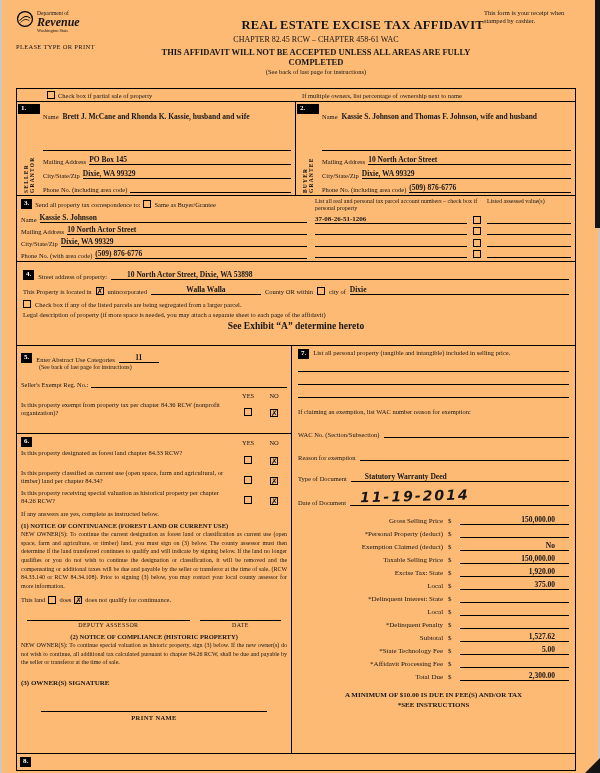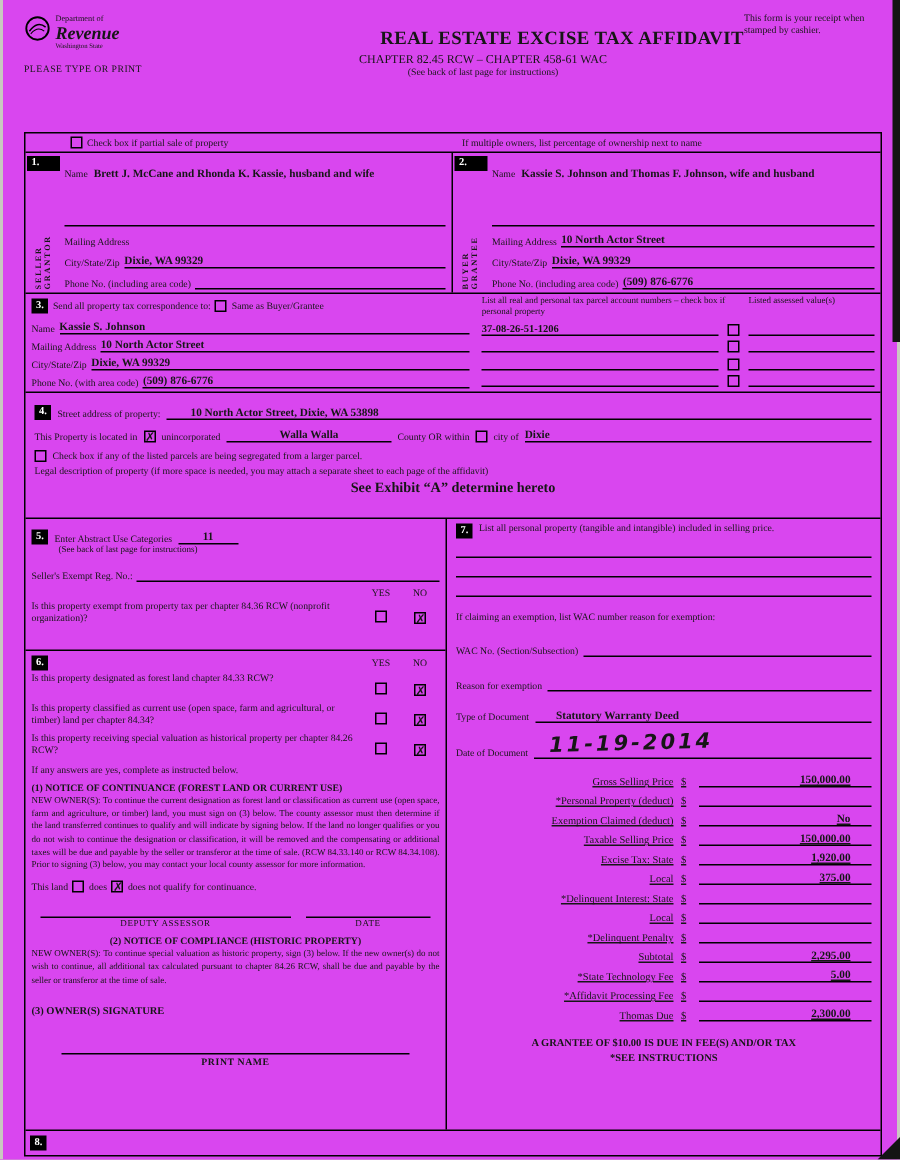--- a/index.html
+++ b/index.html
@@ -1,18 +1,18 @@
 <!DOCTYPE html>
 <html><head>
 <meta charset="utf-8">
 <style>
   * { margin:0; padding:0; box-sizing:border-box; }
   html,body { width:600px; height:773px; }
   body { background:#c9c7c0; font-family:"Liberation Serif", serif; color:#161616; position:relative; overflow:hidden; }
-  .page { position:absolute; left:2px; top:0; width:596px; height:773px; background:#d946ef; padding:6px 10px 2px 14px; }
+  .page { position:absolute; left:2px; top:0; width:596px; height:773px; background:#fdba74; padding:6px 22px 2px 14px; }
   .artifact-strip { position:absolute; right:0; top:0; width:5px; height:228px; background:#141414; }
   .artifact-corner { position:absolute; right:0; bottom:0; width:0; height:0; border-left:15px solid transparent; border-bottom:15px solid #141414; }
 
   
   .header { display:flex; height:82px; }
   .logo-area { width:132px; padding-top:4px; }
   .logo-row { display:flex; gap:3px; align-items:flex-start; }
   .logo-text .dept { font-size:5.5px; }
   .logo-text .rev { font-size:12px; font-style:italic; font-weight:bold; line-height:1; }
   .logo-text .state { font-size:4.5px; }
@@ -101,21 +101,21 @@
   
   .s7-title-row { display:flex; gap:4px; align-items:flex-start; }
   .s7-title-row .lbl { line-height:1.3; }
   .pp-line { border-bottom:1px solid #000; height:13px; }
   .exempt-note { font-size:6.5px; margin-top:10px; }
   .wac-row { display:flex; gap:4px; align-items:flex-end; height:13px; margin-top:10px; }
   .type-row { display:flex; gap:4px; align-items:flex-end; height:13px; margin-top:8px; }
   .date-row { display:flex; gap:4px; align-items:flex-end; height:22px; margin-top:2px; }
   .handwrit { font-family:"DejaVu Sans", sans-serif; font-style:italic; font-weight:bold; font-size:14px; letter-spacing:2px; transform:rotate(-1.5deg); display:inline-block; padding-left:10px; }
   .money-table { margin-top:6px; }
-  .money-row { display:flex; align-items:flex-end; height:13px; font-size:7px;text-decoration:underline; }
+  .money-row { display:flex; align-items:flex-end; height:13px; font-size:7px; }
   .m-label { width:150px; text-align:right; padding-right:5px; white-space:nowrap; }
   .m-dollar { width:12px; }
   .m-line { flex:1; border-bottom:1px solid #000; text-align:right; font-weight:bold; font-size:7.5px; padding-right:14px; }
   .minimum-note { font-weight:bold; font-size:7px; margin-top:10px; text-align:center; }
   .see-instr { font-weight:bold; font-size:7px; text-align:center; margin-top:2px; }
 
   
   .section8 { flex:1; display:flex; align-items:center; padding:1px 3px; }
   .certify { flex:1; text-align:center; font-size:7.5px; font-weight:bold; letter-spacing:.2px; }
 </style>
@@ -136,20 +136,21 @@
           <div class="dept">Department of</div>
           <div class="rev">Revenue</div>
           <div class="state">Washington State</div>
         </div>
       </div>
       <div class="please-type">PLEASE TYPE OR PRINT</div>
     </div>
     <div class="title-block">
       <div class="title">REAL ESTATE EXCISE TAX AFFIDAVIT</div>
       <div class="chapter">CHAPTER 82.45 RCW – CHAPTER 458-61 WAC</div>
+      <div class="warning">THIS AFFIDAVIT WILL NOT BE ACCEPTED UNLESS ALL AREAS ARE FULLY COMPLETED</div>
       <div class="see-back">(See back of last page for instructions)</div>
     </div>
     <div class="receipt">This form is your receipt when stamped by cashier.</div>
   </div>
 
   <div class="main-box">
 
     <div class="top-row">
       <div class="tr-left">
         <span class="cb"></span>
@@ -167,20 +168,21 @@
             <span class="vtext">GRANTOR</span>
           </div>
         </div>
         <div class="party-content">
           <div class="name-block">
             <span class="lbl">Name</span>
             <span class="val">Brett J. McCane and Rhonda K. Kassie, husband and wife</span>
           </div>
           <div class="field-row">
             <span class="lbl">Mailing Address</span>
+            <span class="fill val grow">PO Box 145</span>
           </div>
           <div class="field-row">
             <span class="lbl">City/State/Zip</span>
             <span class="fill val grow">Dixie, WA 99329</span>
           </div>
           <div class="field-row">
             <span class="lbl">Phone No. (including area code)</span>
             <span class="fill val grow"></span>
           </div>
         </div>
@@ -437,40 +439,40 @@
               <span class="m-line"></span>
             </div>
           <div class="money-row">
               <span class="m-label">*Delinquent Penalty</span>
               <span class="m-dollar">$</span>
               <span class="m-line"></span>
             </div>
           <div class="money-row">
               <span class="m-label">Subtotal</span>
               <span class="m-dollar">$</span>
-              <span class="m-line">2,295.00</span>
+              <span class="m-line">1,527.62</span>
             </div>
           <div class="money-row">
               <span class="m-label">*State Technology Fee</span>
               <span class="m-dollar">$</span>
               <span class="m-line">5.00</span>
             </div>
           <div class="money-row">
               <span class="m-label">*Affidavit Processing Fee</span>
               <span class="m-dollar">$</span>
               <span class="m-line"></span>
             </div>
           <div class="money-row">
-              <span class="m-label">Thomas Due</span>
+              <span class="m-label">Total Due</span>
               <span class="m-dollar">$</span>
               <span class="m-line">2,300.00</span>
             </div>
         </div>
 
-        <div class="minimum-note">A GRANTEE OF $10.00 IS DUE IN FEE(S) AND/OR TAX</div>
+        <div class="minimum-note">A MINIMUM OF $10.00 IS DUE IN FEE(S) AND/OR TAX</div>
         <div class="see-instr">*SEE INSTRUCTIONS</div>
       </div>
     </div>
 
     <div class="section8">
       <span class="badge">8.</span>
     </div>
 
   </div>
 </div>

